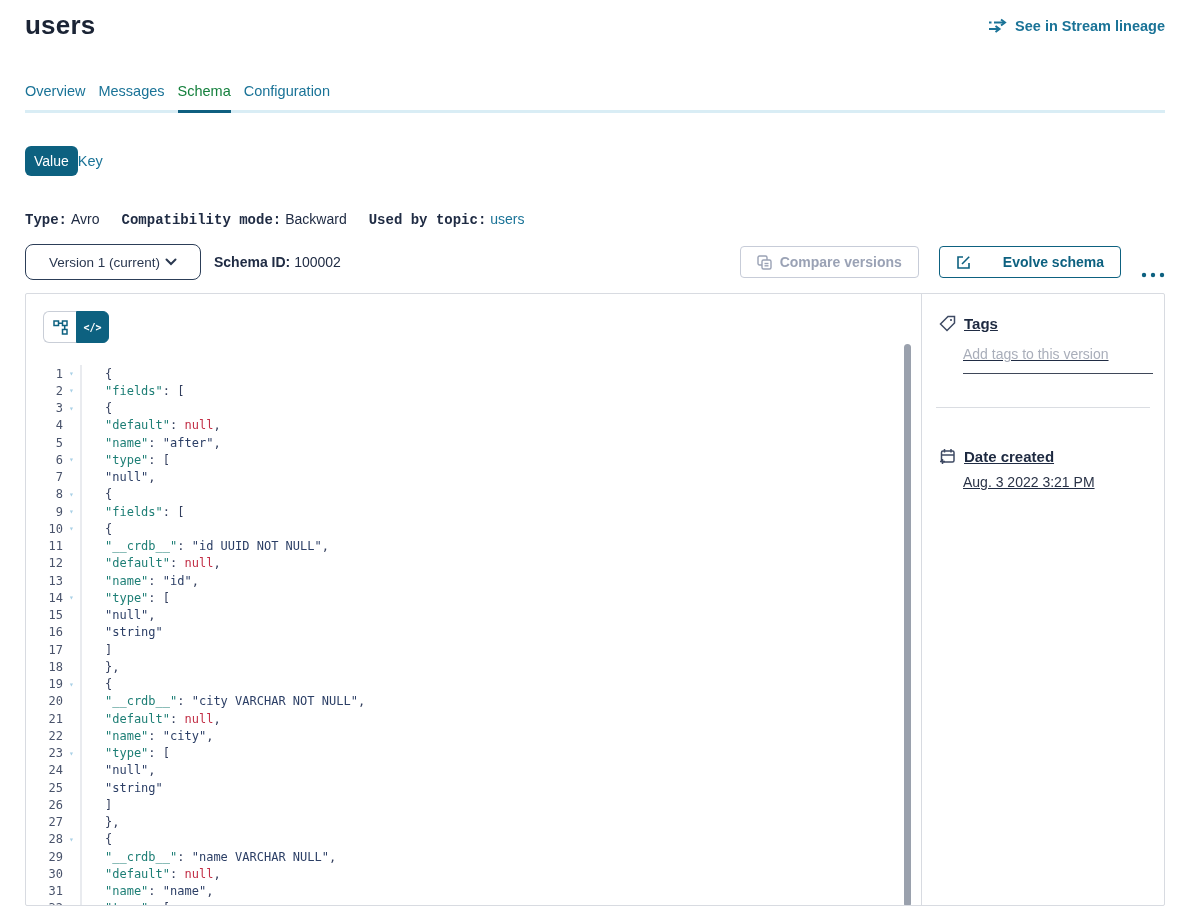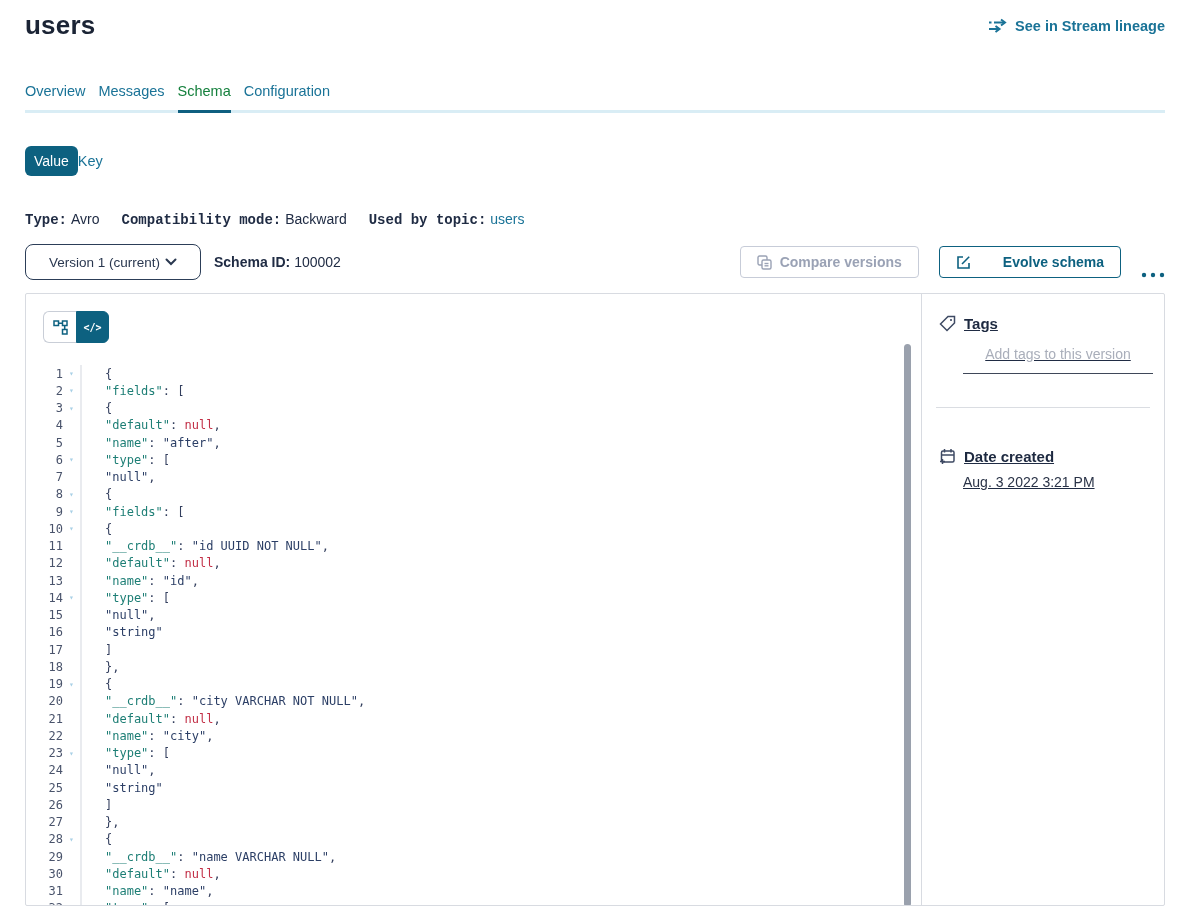--- a/index.html
+++ b/index.html
@@ -79,21 +79,21 @@
   .scrollbar{position:absolute;right:10px;top:50px;width:7px;height:563px;
     background:#9aa1ad;border-radius:4px;cursor:pointer;}
 
   
   .sidebar{width:243px;border-left:1px solid var(--border);padding:21px 14px 0 17px;text-decoration:underline;}
   .side-head{display:flex;align-items:center;gap:8px;font-size:15px;
     font-weight:700;color:#1d2940;}
   .side-head svg{flex:none;}
   .tags-input{display:block;margin:14px 0 0 24px;width:190px;border:none;
     border-bottom:1px solid #3f4859;font-size:14px;padding:0 0 11px 0;
-    font-family:inherit;color:#8b5cf6;background:transparent;outline:none;text-align:center;}
+    font-family:inherit;color:#8b5cf6;background:transparent;outline:none;}
   .tags-input::placeholder{color:#a9aeba;}
   .side-divider{margin-top:33px;margin-left:-3px;border:none;
     border-top:1px solid #dadde2;}
   .sec{margin-top:40px;}
   .sec .val{margin:9px 0 0 24px;font-size:14px;color:#2a3347;}
   .sec .val.muted{color:#8e95a3;}
   .sec + .sec{margin-top:26px;}
 </style>
 </head>
 <body>

